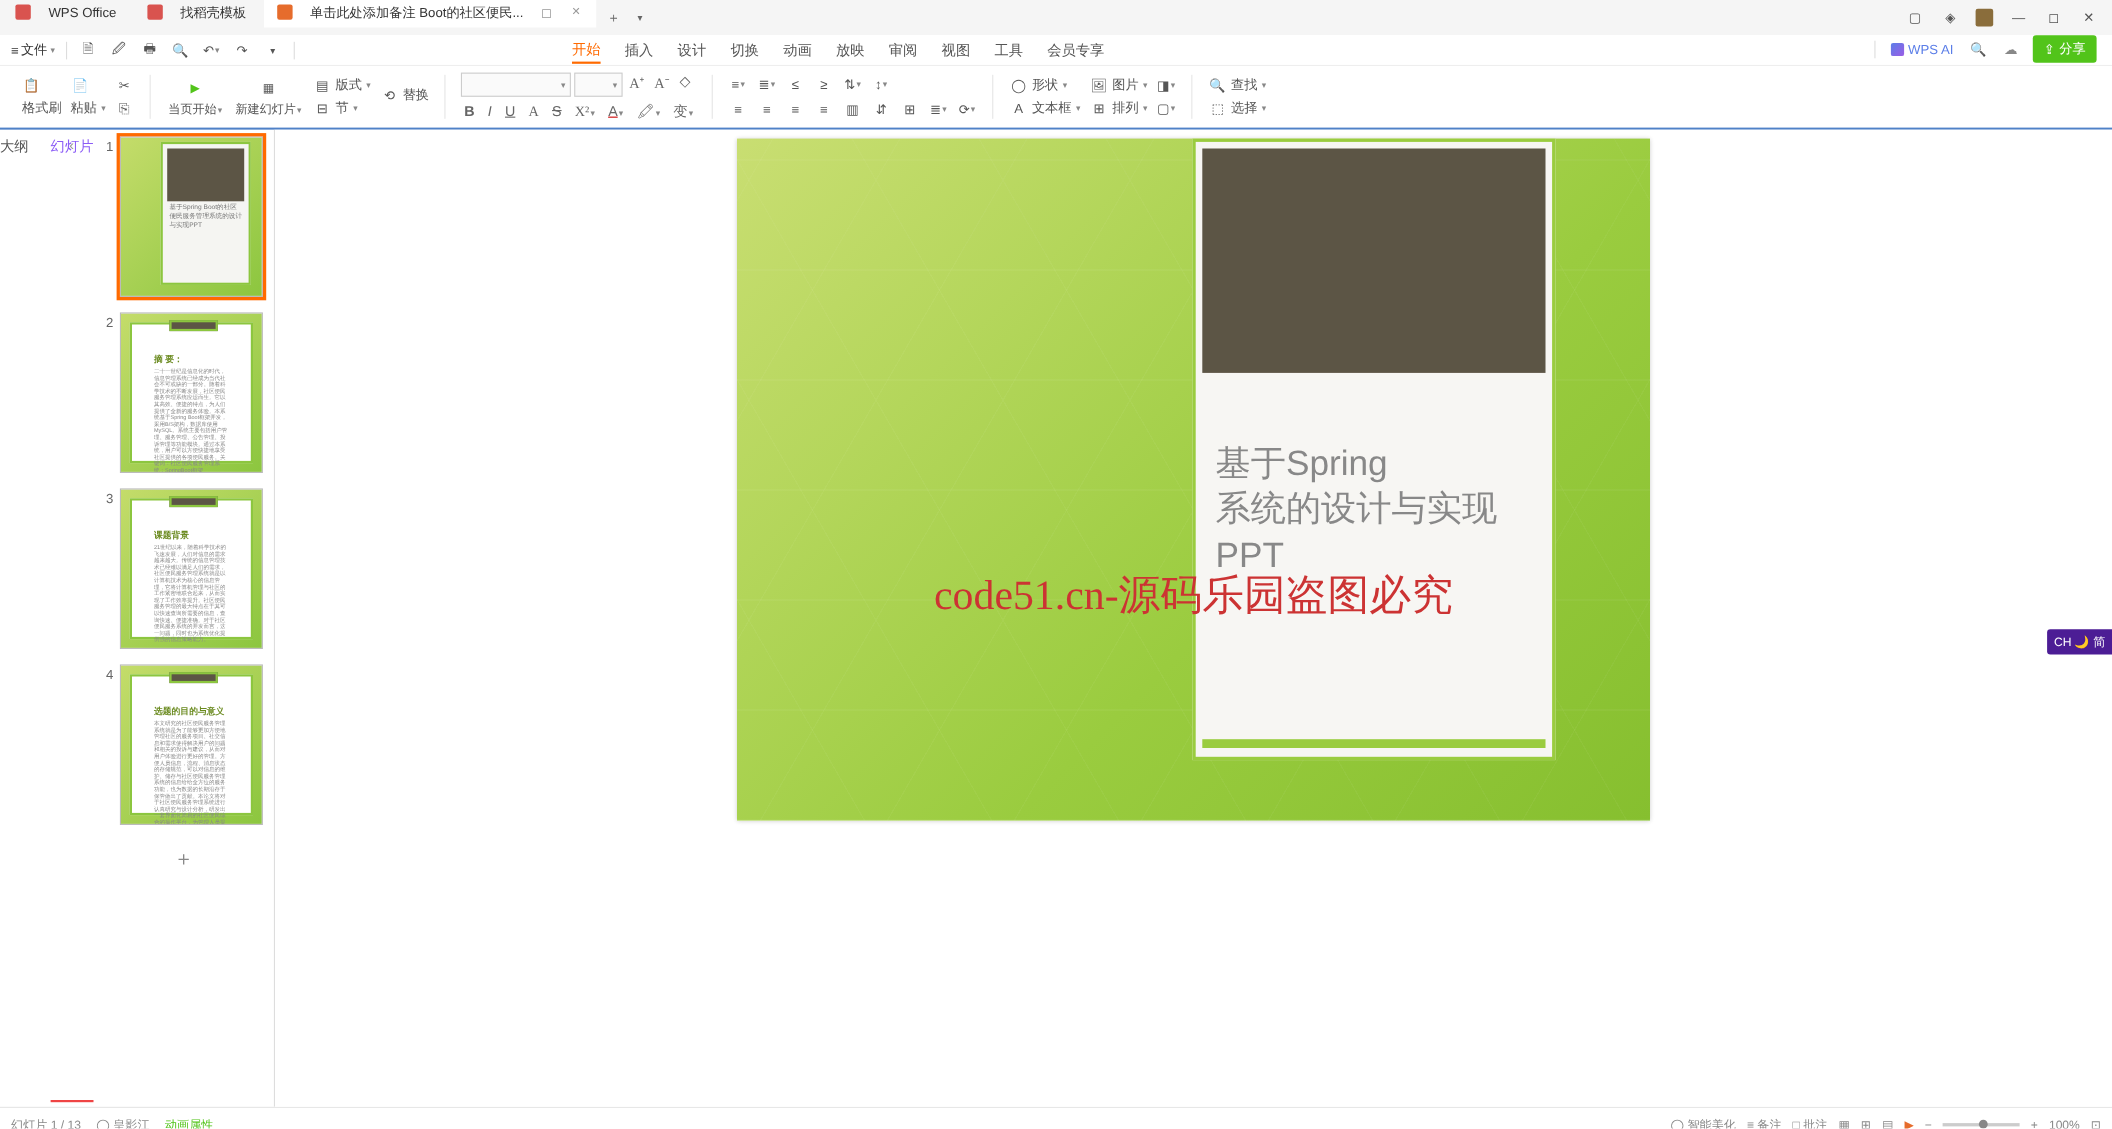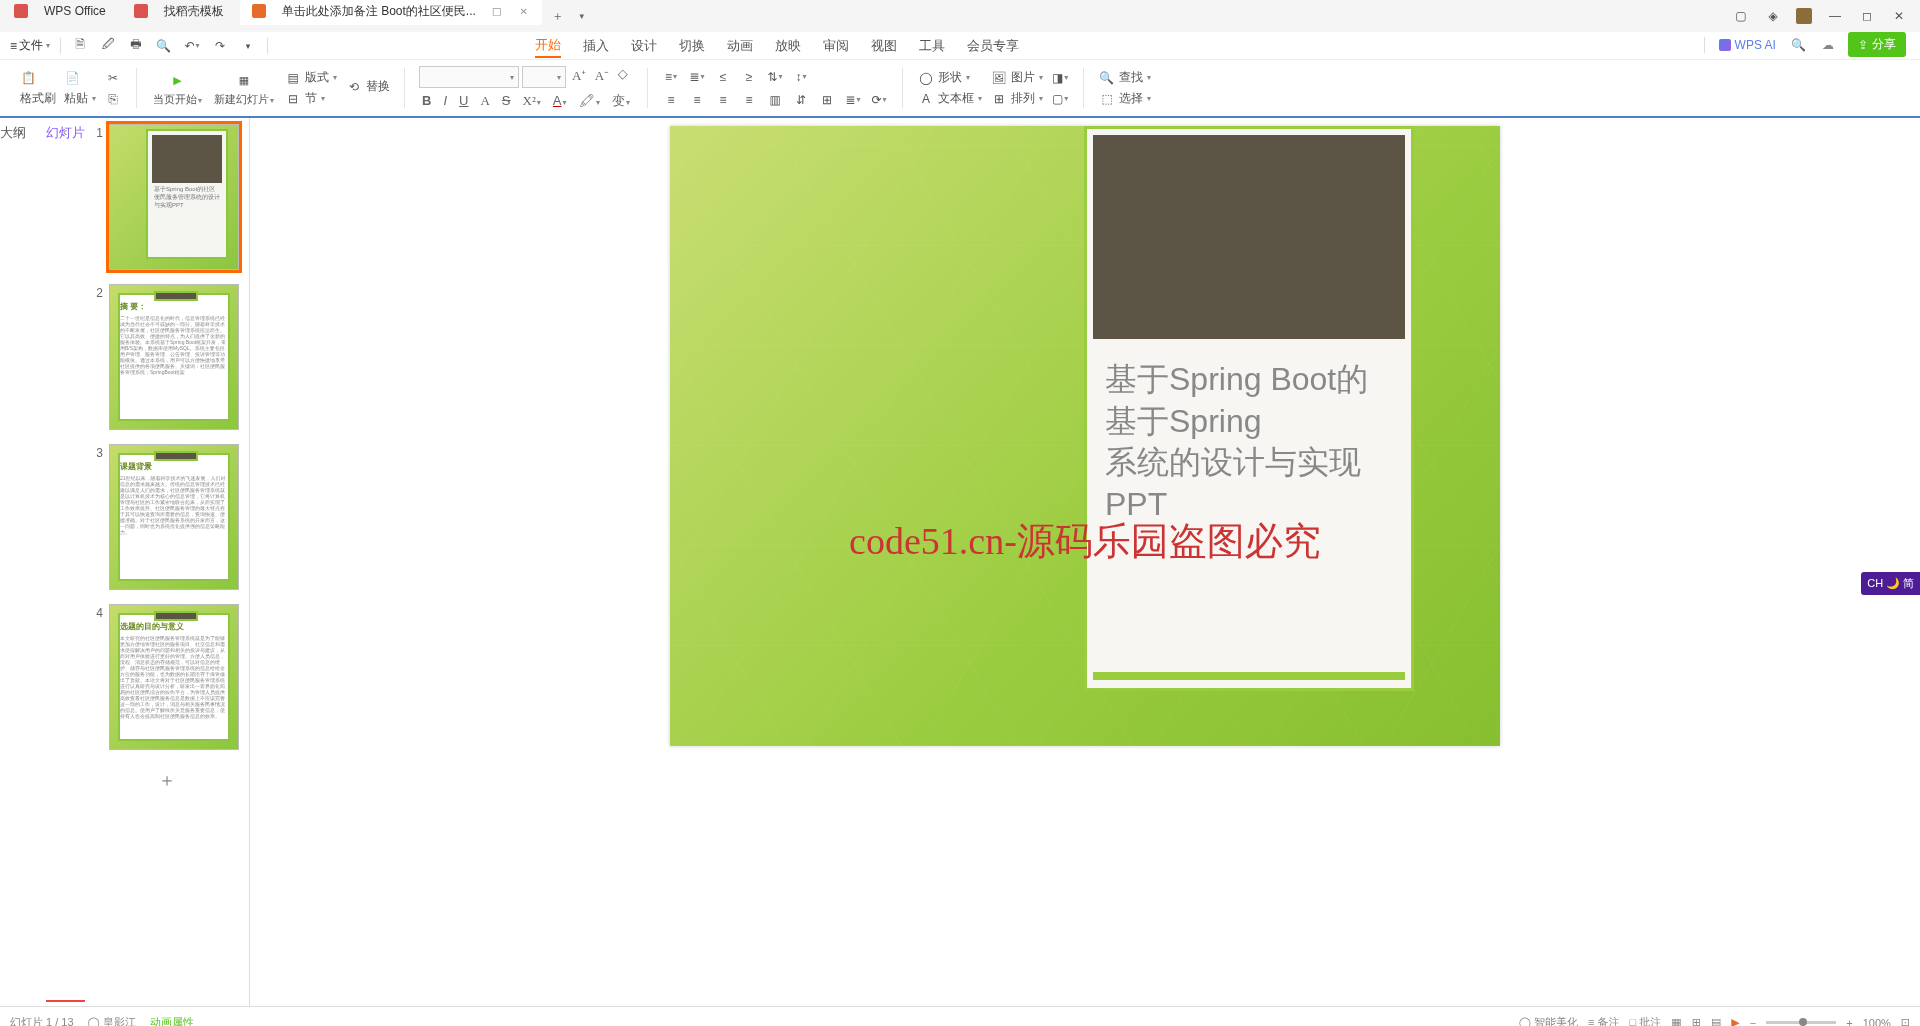--- a/index.html
+++ b/index.html
@@ -18,21 +18,21 @@
 .titlebar-right { margin-left: auto; display: flex; gap: 14px; padding-right: 12px; align-items: center; }
 .win-btn { width: 18px; height: 18px; display: flex; align-items: center; justify-content: center; color: #555; }
 
 
 .quickbar { height: 28px; display: flex; align-items: center; padding: 0 10px; gap: 10px; border-bottom: 1px solid #eee; background: #fff; }
 .quickbar .divider { width: 1px; height: 16px; background: #ddd; }
 .q-btn { width: 18px; height: 18px; display: flex; align-items: center; justify-content: center; color: #555; }
 .q-text { color: #333; display: flex; align-items: center; gap: 2px; }
 
 
-.menutabs { position: absolute; right: 16px; top: 32px; height: 26px; display: flex; align-items: center; gap: 22px; font-size: 13px; color: #555; margin-left: 15px; }
+.menutabs { position: absolute; right: 16px; top: 32px; height: 26px; display: flex; align-items: center; gap: 22px; font-size: 13px; color: #555; }
 .menutab { cursor: pointer; padding: 2px 0; }
 .menutab.active { color: #ff6a00; border-bottom: 2px solid #ff6a00; }
 .wpsai { color: #5b7ee8; display: flex; align-items: center; gap: 4px; }
 .ai-badge { width: 12px; height: 12px; background: linear-gradient(135deg,#5b7ee8,#9b5de5); border-radius: 2px; }
 .share-btn { background: #52c41a; color: #fff; padding: 4px 10px; border-radius: 3px; display: flex; align-items: center; gap: 4px; font-size: 12px; }
 .cloud-icon { color: #888; }
 .ribbon { height: 58px; border-bottom: 2px solid #4f81c7; background: #fff; display: flex; align-items: center; padding: 0 14px; gap: 4px; }
 .menutabs-bar { height: 0; position: relative; }
 .menutabs-bar .menutabs { top: -27px; left: 520px; right: auto; }
 .menutabs-bar .menutabs-right-zone { position: absolute; top: -28px; right: 14px; display: flex; align-items: center; gap: 14px;}
@@ -57,21 +57,21 @@
 .side-collapse { position: absolute; right: 8px; top: 6px; width: 14px; height: 14px; color: #999; }
 .thumbs { flex: 1; overflow-y: auto; padding: 6px 10px; }
 .thumb-row { display: flex; align-items: flex-start; gap: 6px; margin-bottom: 14px; }
 .thumb-num { width: 12px; font-size: 12px; color: #666; padding-top: 2px; text-align: right; }
 .thumb { width: 195px; height: 146px; border: 1px solid #bbb; position: relative; background: linear-gradient(135deg,#c4dc6a 0%,#8cc63f 100%); overflow: hidden; cursor: pointer; }
 .thumb.selected { outline: 3px solid #ff6a00; }
 .thumb .th-card { position: absolute; background: #f5f5f2; border: 2px solid #8cc63f; }
 .thumb1-card { right: 10px; top: 4px; width: 82px; height: 130px; }
 .thumb1-brown { position: absolute; top: 4px; left: 4px; right: 4px; height: 48px; background: #5c5545; }
 .thumb1-text { position: absolute; top: 55px; left: 6px; right: 6px; font-size: 6px; color: #777; line-height: 1.3; }
-.thumb-inner-white { position: absolute; inset: 8px; background: #fff; border: 2px solid #8cc63f; padding: 0; }
+.thumb-inner-white { position: absolute; inset: 8px; background: #fff; border: 2px solid #8cc63f; padding: 20px; }
 .thumb-inner-white .mini-brown { position: absolute; top: -4px; right: 30px; width: 44px; height: 10px; border: 2px solid #8cc63f; background: #5c5545; }
 .thumb-title { font-size: 8px; color: #6a8a1f; font-weight: bold; margin-bottom: 3px; margin-top: 6px; }
 .thumb-body { font-size: 5px; color: #888; line-height: 1.2; }
 .add-slide { text-align: center; font-size: 18px; color: #888; padding: 4px; cursor: pointer; }
 
 
 .canvas-area { flex: 1; background: #fff; display: flex; flex-direction: column; position: relative; }
 .canvas-scroll { flex: 1; overflow: auto; background: #fff; display: flex; justify-content: center; padding: 8px 60px; }
 .slide { width: 830px; height: 620px; background: linear-gradient(135deg,#c9de72 0%,#9acc3f 60%, #86bf2f 100%); position: relative; box-shadow: 0 0 4px rgba(0,0,0,.2); }
 .slide-hex { position: absolute; inset: 0; background-image: repeating-linear-gradient(60deg, rgba(255,255,255,0.1) 0 1px, transparent 1px 100px), repeating-linear-gradient(-60deg, rgba(255,255,255,0.1) 0 1px, transparent 1px 100px), repeating-linear-gradient(0deg, rgba(255,255,255,0.1) 0 1px, transparent 1px 100px); opacity: .4; }
@@ -365,21 +365,21 @@
   </div>
 
   <div class="canvas-area">
     <div class="canvas-scroll">
       <div class="slide">
         <div class="slide-hex"></div>
         <div class="watermark">code51.cn-源码乐园盗图必究</div>
         <div class="slide-card">
           <div class="slide-brown"></div>
           <div class="slide-title">
-            <span>基于Spring Boot的</span><br>
+            <br>
             <span>基于Spring</span><br>
             <span>系统的设计与实现</span><br>
             <span>PPT</span>
           </div>
           <div class="slide-green-bar"></div>
         </div>
       </div>
     </div>
     <div class="right-badge">CH 🌙 简</div>
   </div>

